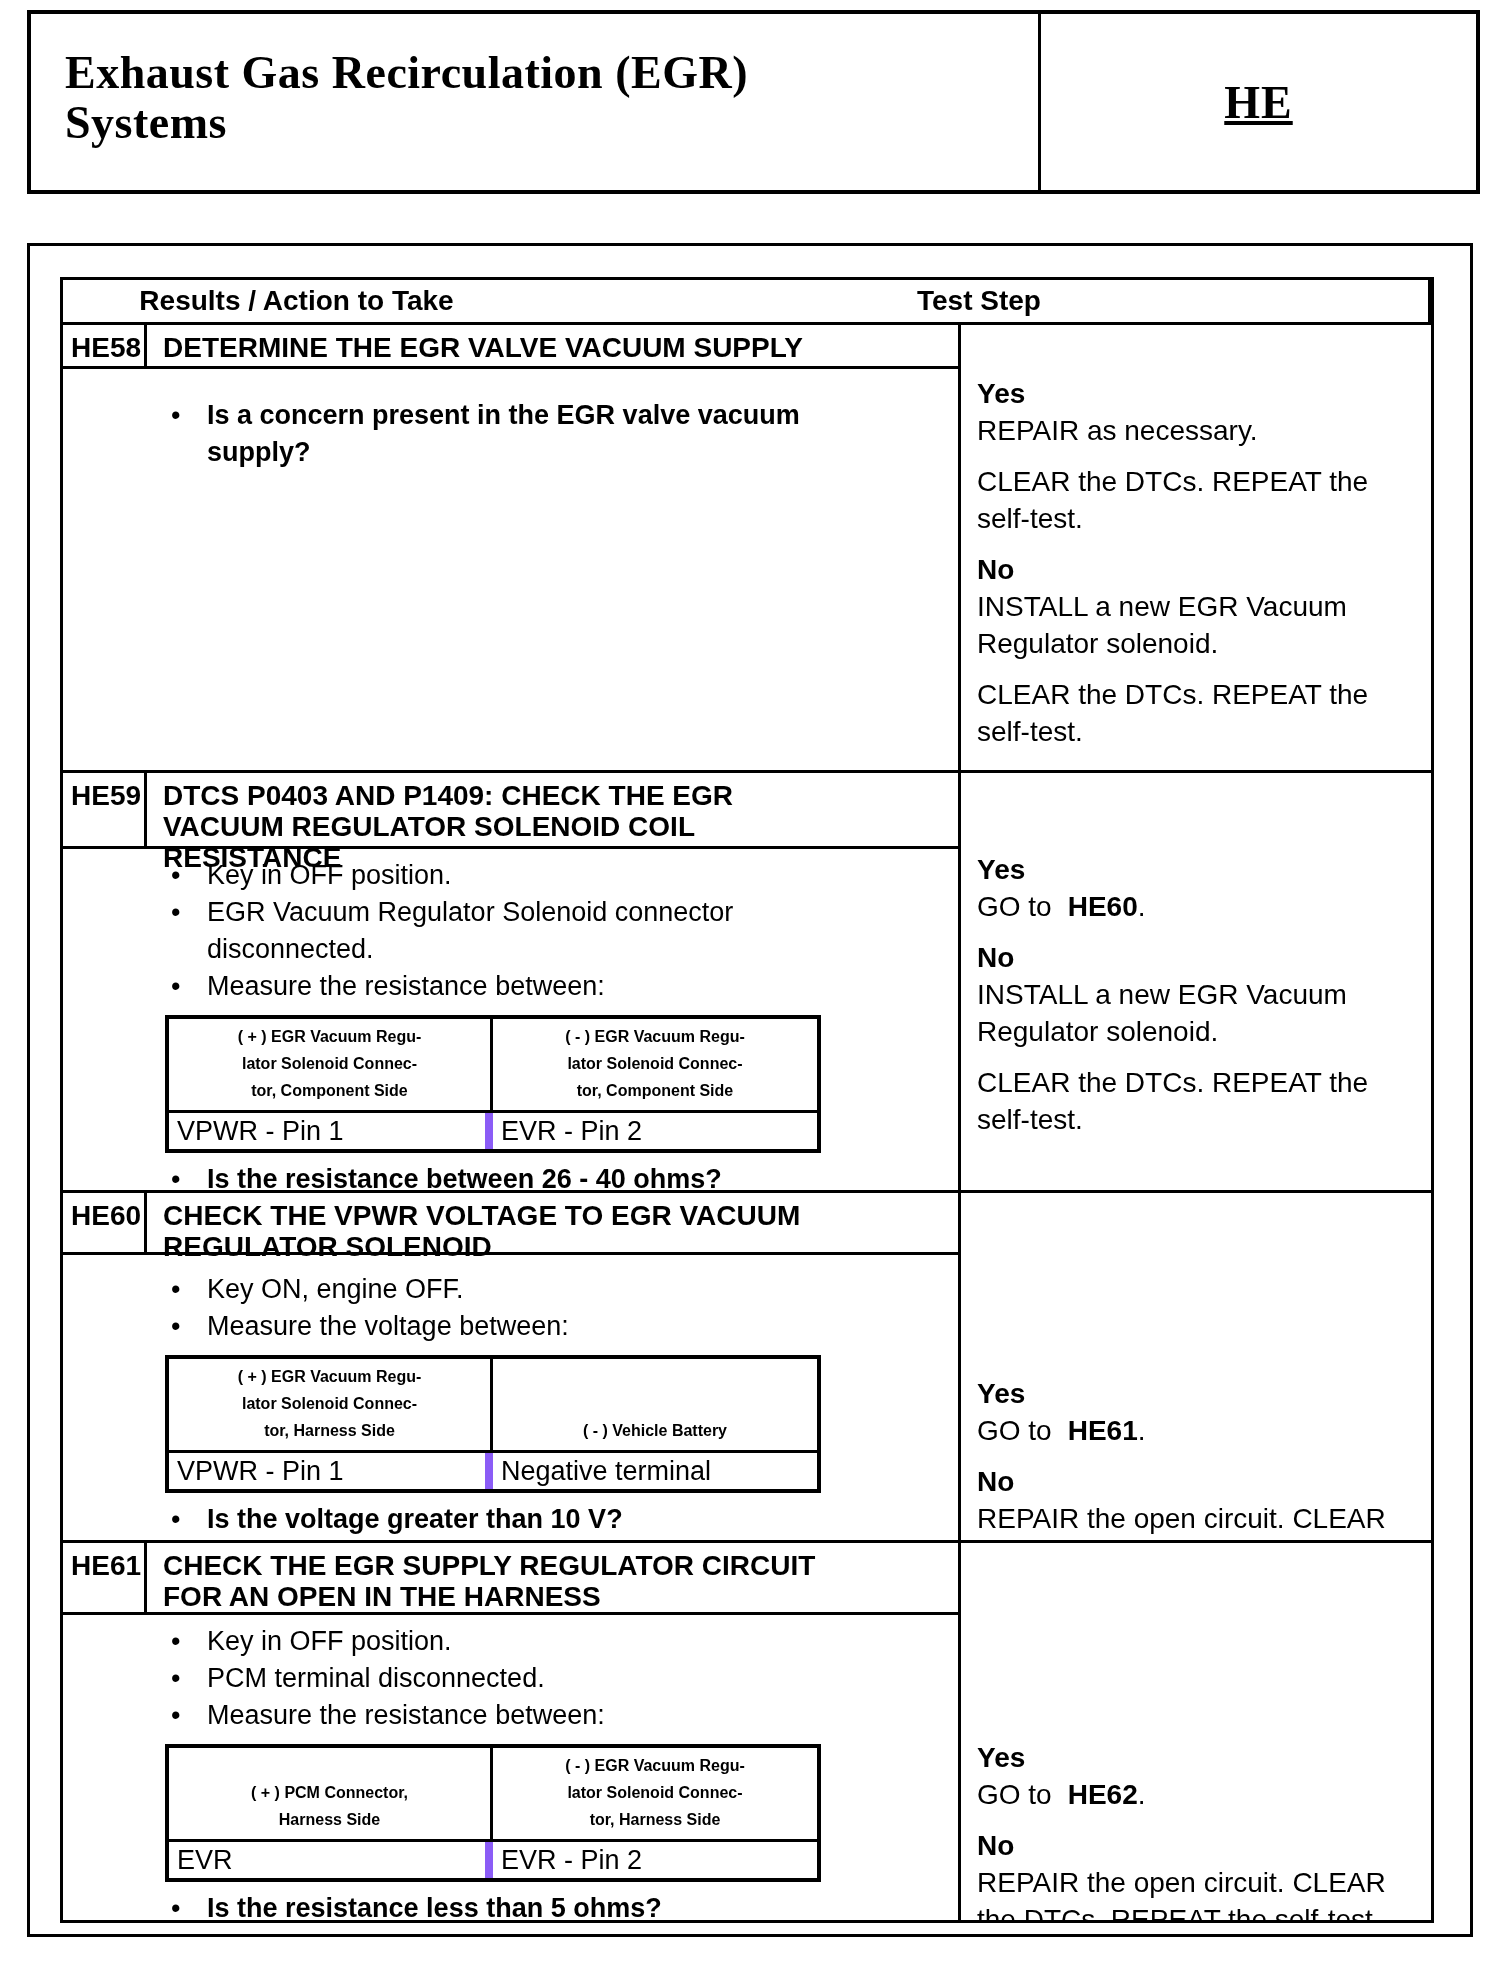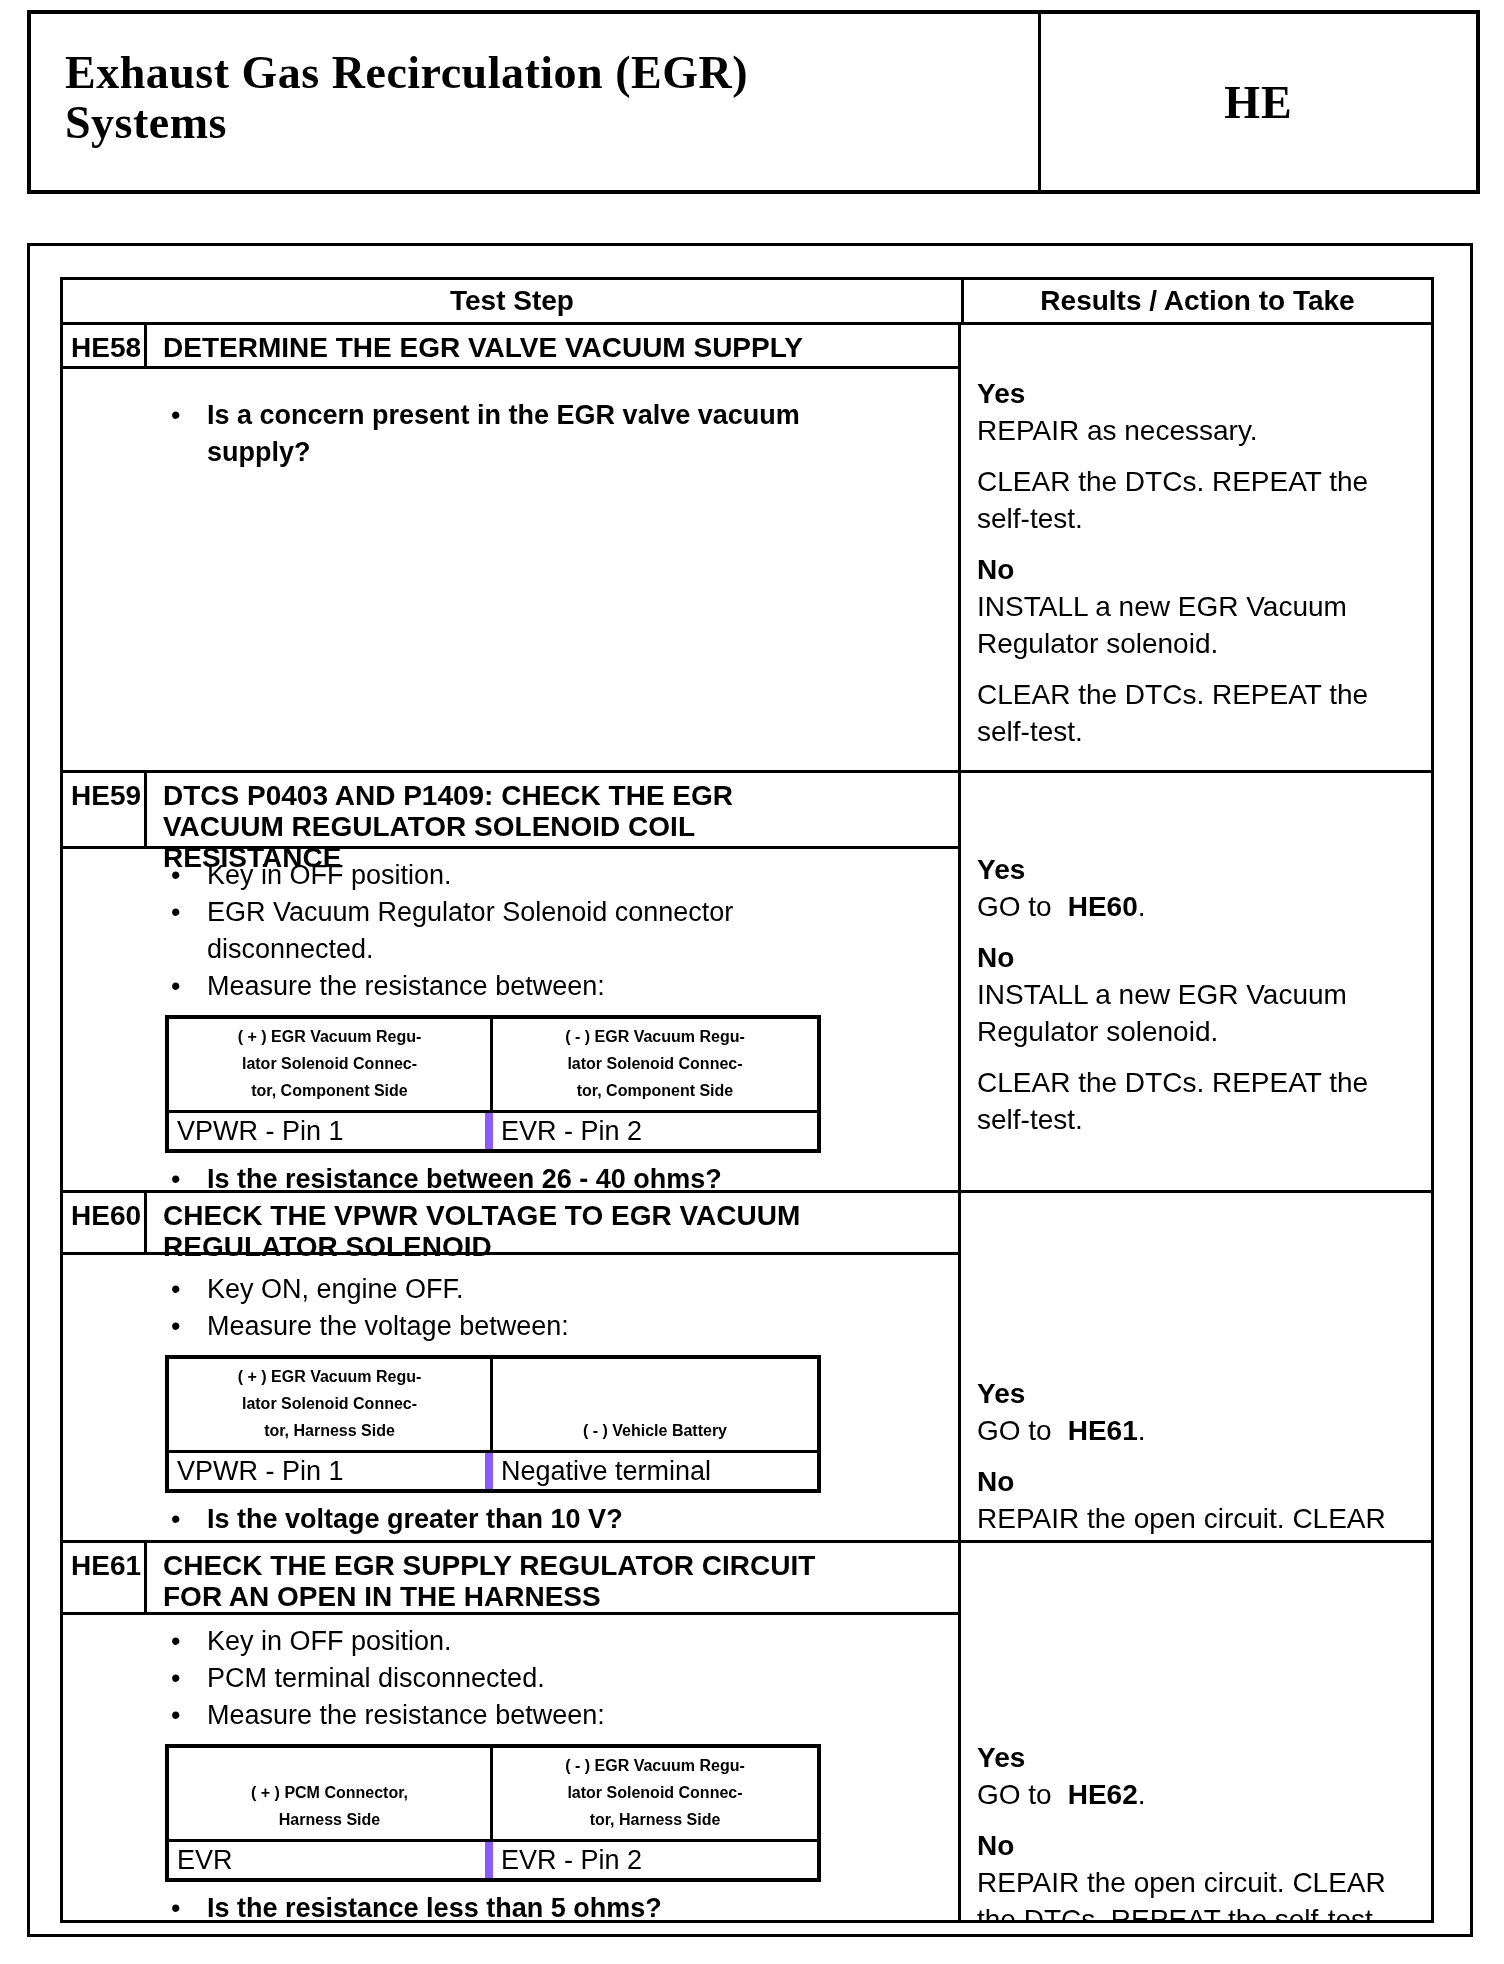--- a/index.html
+++ b/index.html
@@ -12,21 +12,21 @@
   
   .page-header-box{
     position:absolute;left:27px;top:10px;width:1445px;height:176px;
     border:4px solid #000;display:flex;
   }
   .ph-left{width:1010px;border-right:3px solid #000;padding:34px 0 0 34px;box-sizing:border-box;}
   .ph-title{
     font-family:"Liberation Serif",serif;font-weight:bold;
     font-size:46px;line-height:50px;letter-spacing:.5px;
   }
-  .ph-right{flex:1;display:flex;align-items:center;justify-content:center;}
+  .ph-right{flex:1;display:flex;align-items:center;justify-content:center;text-decoration:underline;}
   .ph-code{font-family:"Liberation Serif",serif;font-weight:bold;font-size:46px;letter-spacing:1px;}
 
   
   .main-box{
     position:absolute;left:27px;top:243px;width:1446px;height:1694px;
     border:3px solid #000;box-sizing:border-box;
   }
   
   .doc-table{
     position:absolute;left:30px;top:31px;width:1374px;
@@ -89,22 +89,22 @@
   </div>
   <div class="ph-right">
     <div class="ph-code">HE</div>
   </div>
 </div>
 
 <div class="main-box">
   <div class="doc-table">
 
     <div class="thead">
+      <div class="th th-right">Results / Action to Take</div>
       <div class="th th-left">Test Step</div>
-      <div class="th th-right">Results / Action to Take</div>
     </div>
 
     <div class="section sec58">
       <div class="sec-left">
         <div class="title-row h-s58">
           <div class="he-num">HE58</div>
           <div class="he-title">DETERMINE THE EGR VALVE VACUUM SUPPLY</div>
         </div>
         <div class="sec-body pad58">
           <div class="bullet q">

